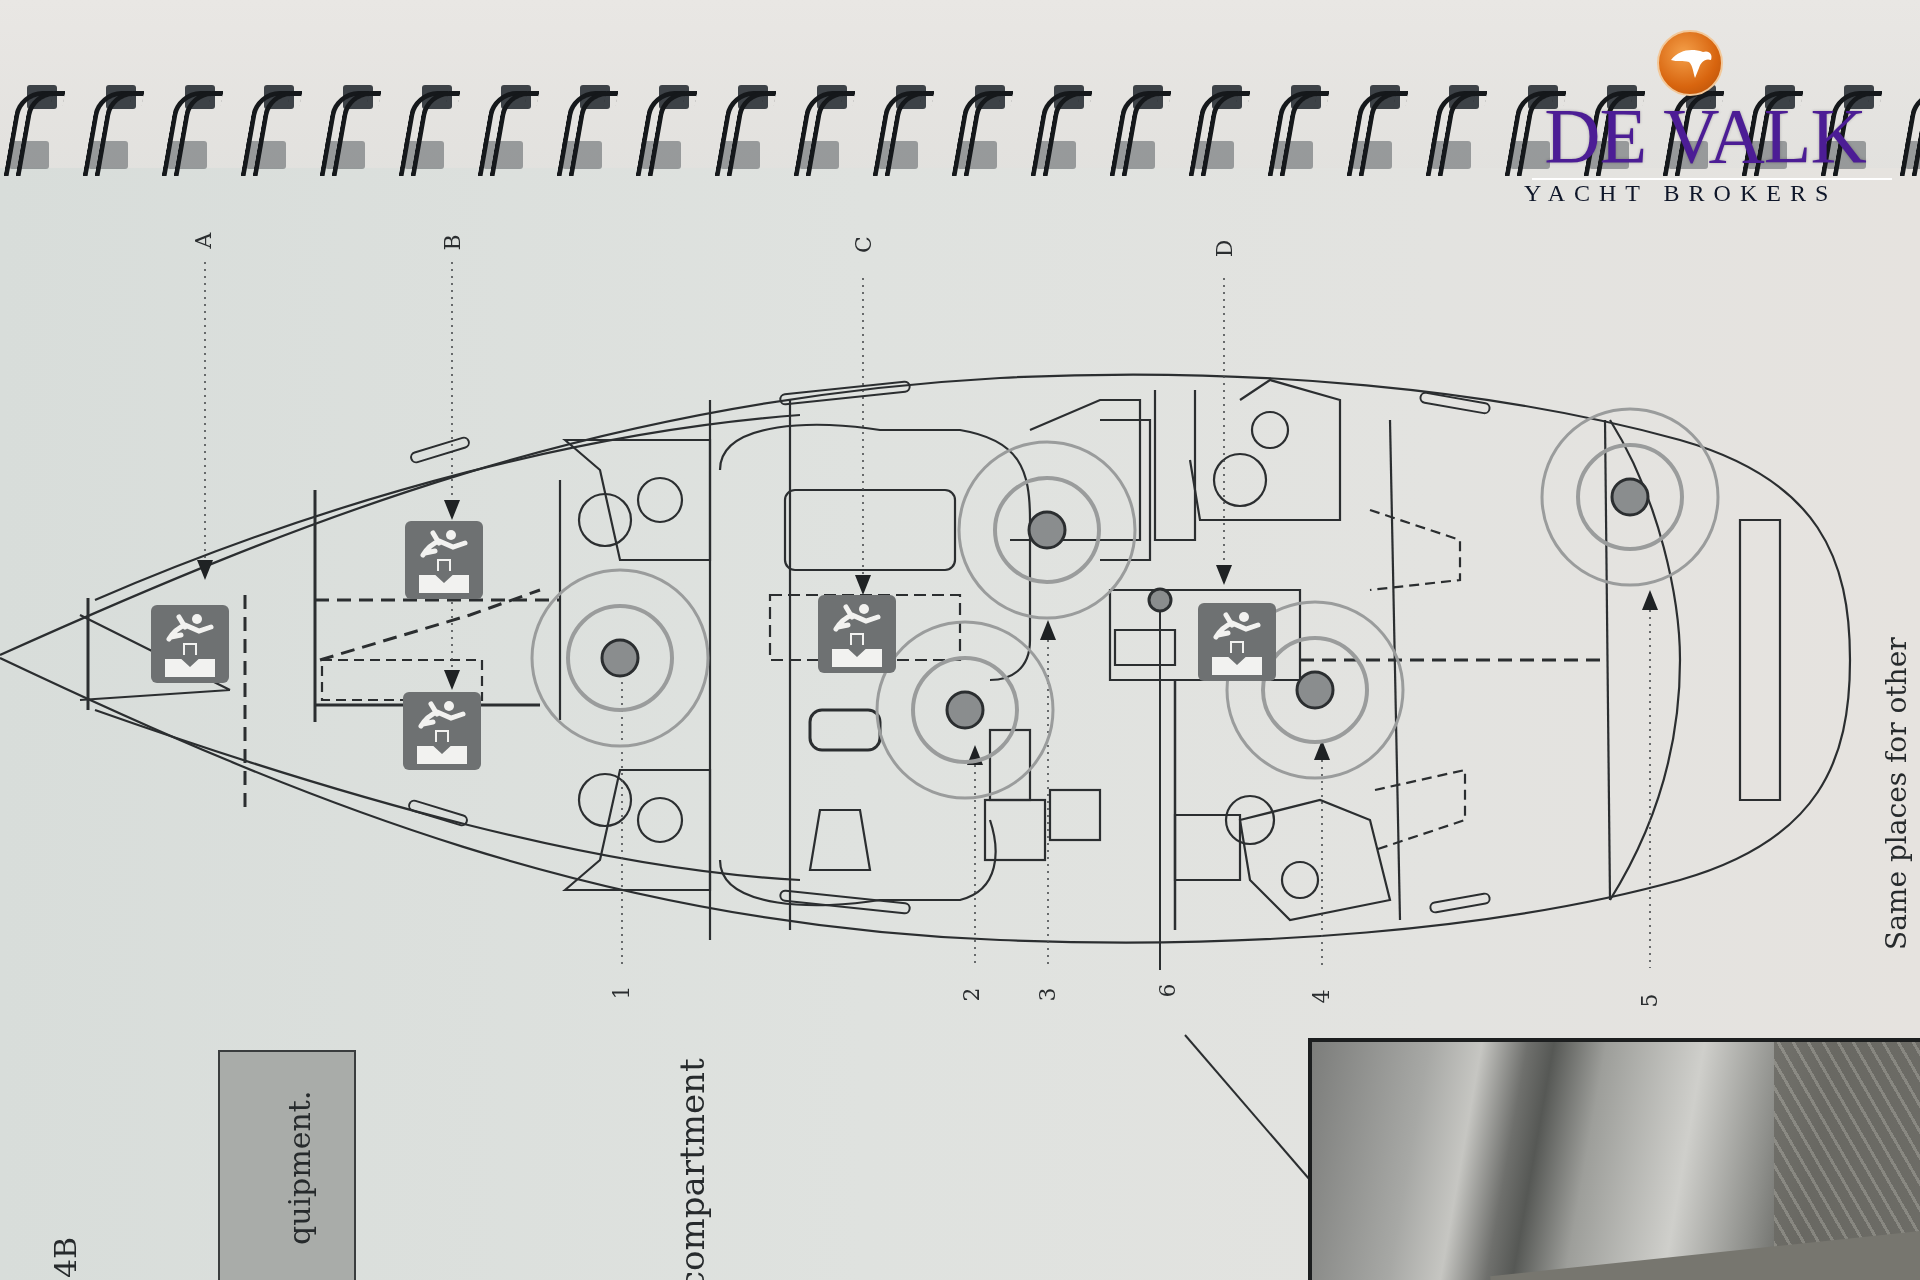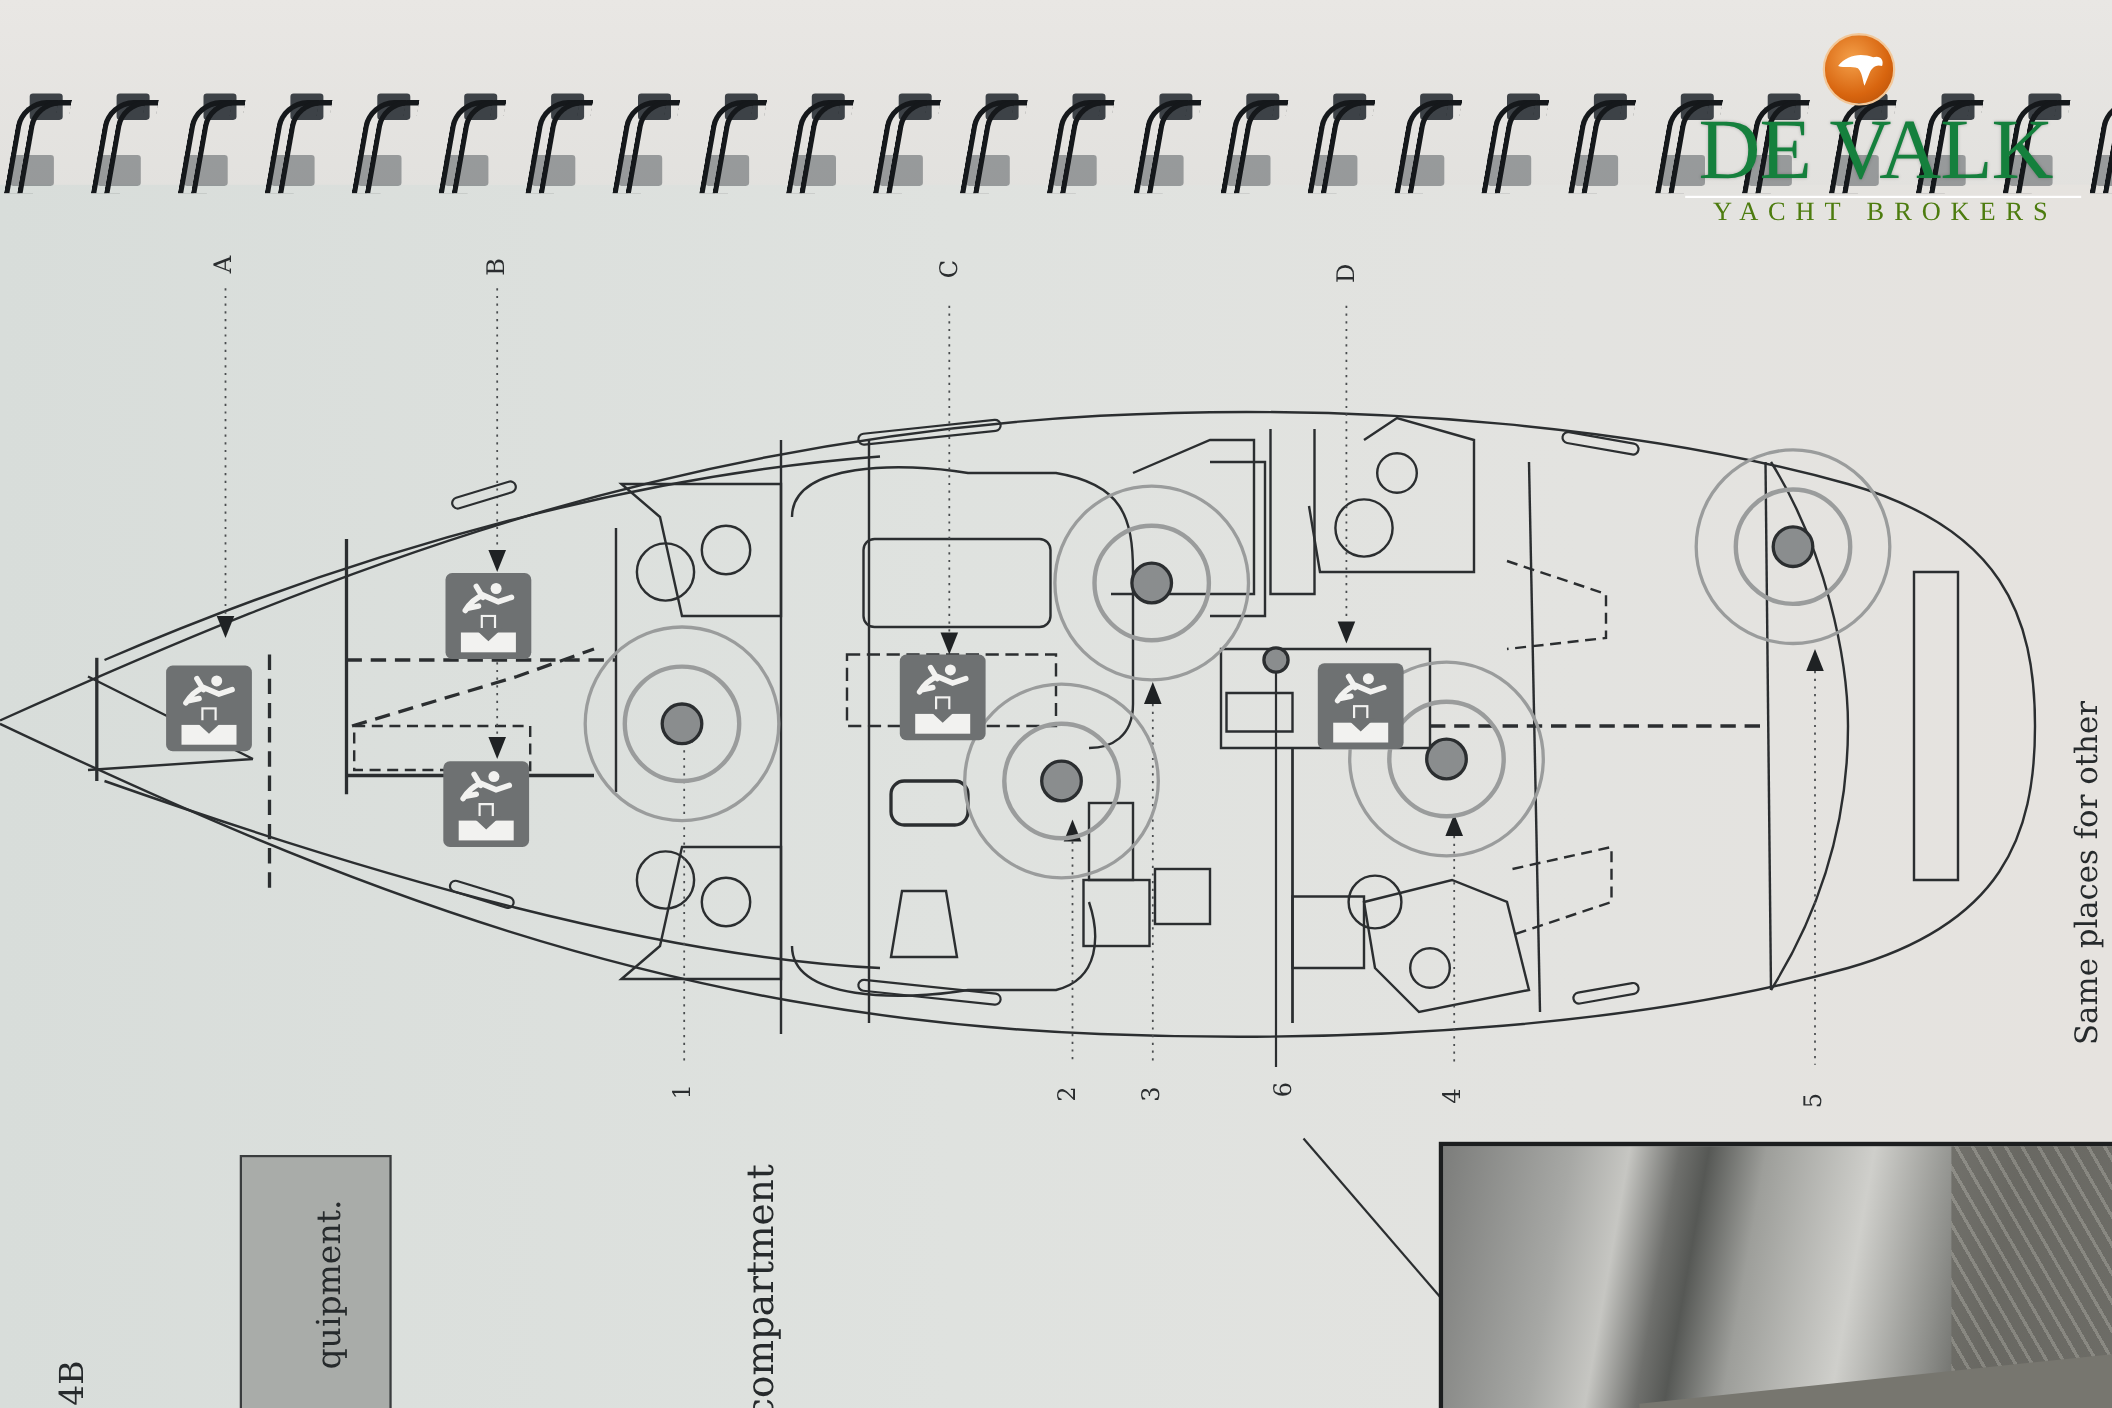--- a/index.html
+++ b/index.html
@@ -14,25 +14,25 @@
   .coil .tab{position:absolute;left:22px;top:0;width:30px;height:24px;background:#3d4247;border-radius:3px;}
   .coil .ring{position:absolute;left:6px;top:6px;width:30px;height:80px;border:5px solid #15181b;
        border-right:none;border-bottom:none;border-radius:24px 0 0 0;transform:skewX(-10deg);}
   .coil .ring2{left:18px;}
   .coil .hole{position:absolute;left:4px;top:56px;width:40px;height:28px;background:#5a5f63;border-radius:3px;opacity:.55;}
 
   .logo{position:absolute;left:1510px;top:28px;width:390px;height:180px;}
   .logo-badge{position:absolute;left:147px;top:2px;width:66px;height:66px;border-radius:50%;
        background:radial-gradient(circle at 40% 35%,#f4a04a,#d8650f 60%,#b04c07);
        border:2px solid #f2c89a;box-sizing:border-box;}
-  .logo-name{position:absolute;left:0;top:68px;width:390px;text-align:center;color:#15803d;
+  .logo-name{position:absolute;left:0;top:68px;width:390px;text-align:center;color:#4c1d95;
        font-family:"Liberation Serif",serif;font-size:78px;line-height:80px;letter-spacing:-1px;
        text-shadow:0 0 3px rgba(0,0,0,.25);}
   .logo-rule{position:absolute;left:22px;top:150px;width:360px;height:2px;background:#ffffff;}
-  .logo-sub{position:absolute;left:14px;top:152px;width:380px;text-align:center;color:#4d7c0f;
+  .logo-sub{position:absolute;left:14px;top:152px;width:380px;text-align:left;color:#0f172a;
        font-family:"Liberation Serif",serif;font-size:24px;letter-spacing:9px;}
 
   .diagram{position:absolute;left:0;top:0;width:1920px;height:1280px;}
   .vlabel{position:absolute;font-family:"DejaVu Serif",serif;font-size:22px;color:#2a2d2f;
        transform:rotate(-90deg);transform-origin:center;}
   .rot-text{position:absolute;font-family:"DejaVu Serif",serif;color:#262a2c;white-space:nowrap;
        transform:rotate(-90deg);transform-origin:left top;}
   .note-box{position:absolute;left:218px;top:1050px;width:138px;height:240px;
        background:#a9aca9;border:2px solid #3a3d3e;box-sizing:border-box;}
   .photo{position:absolute;left:1308px;top:1038px;width:620px;height:250px;

